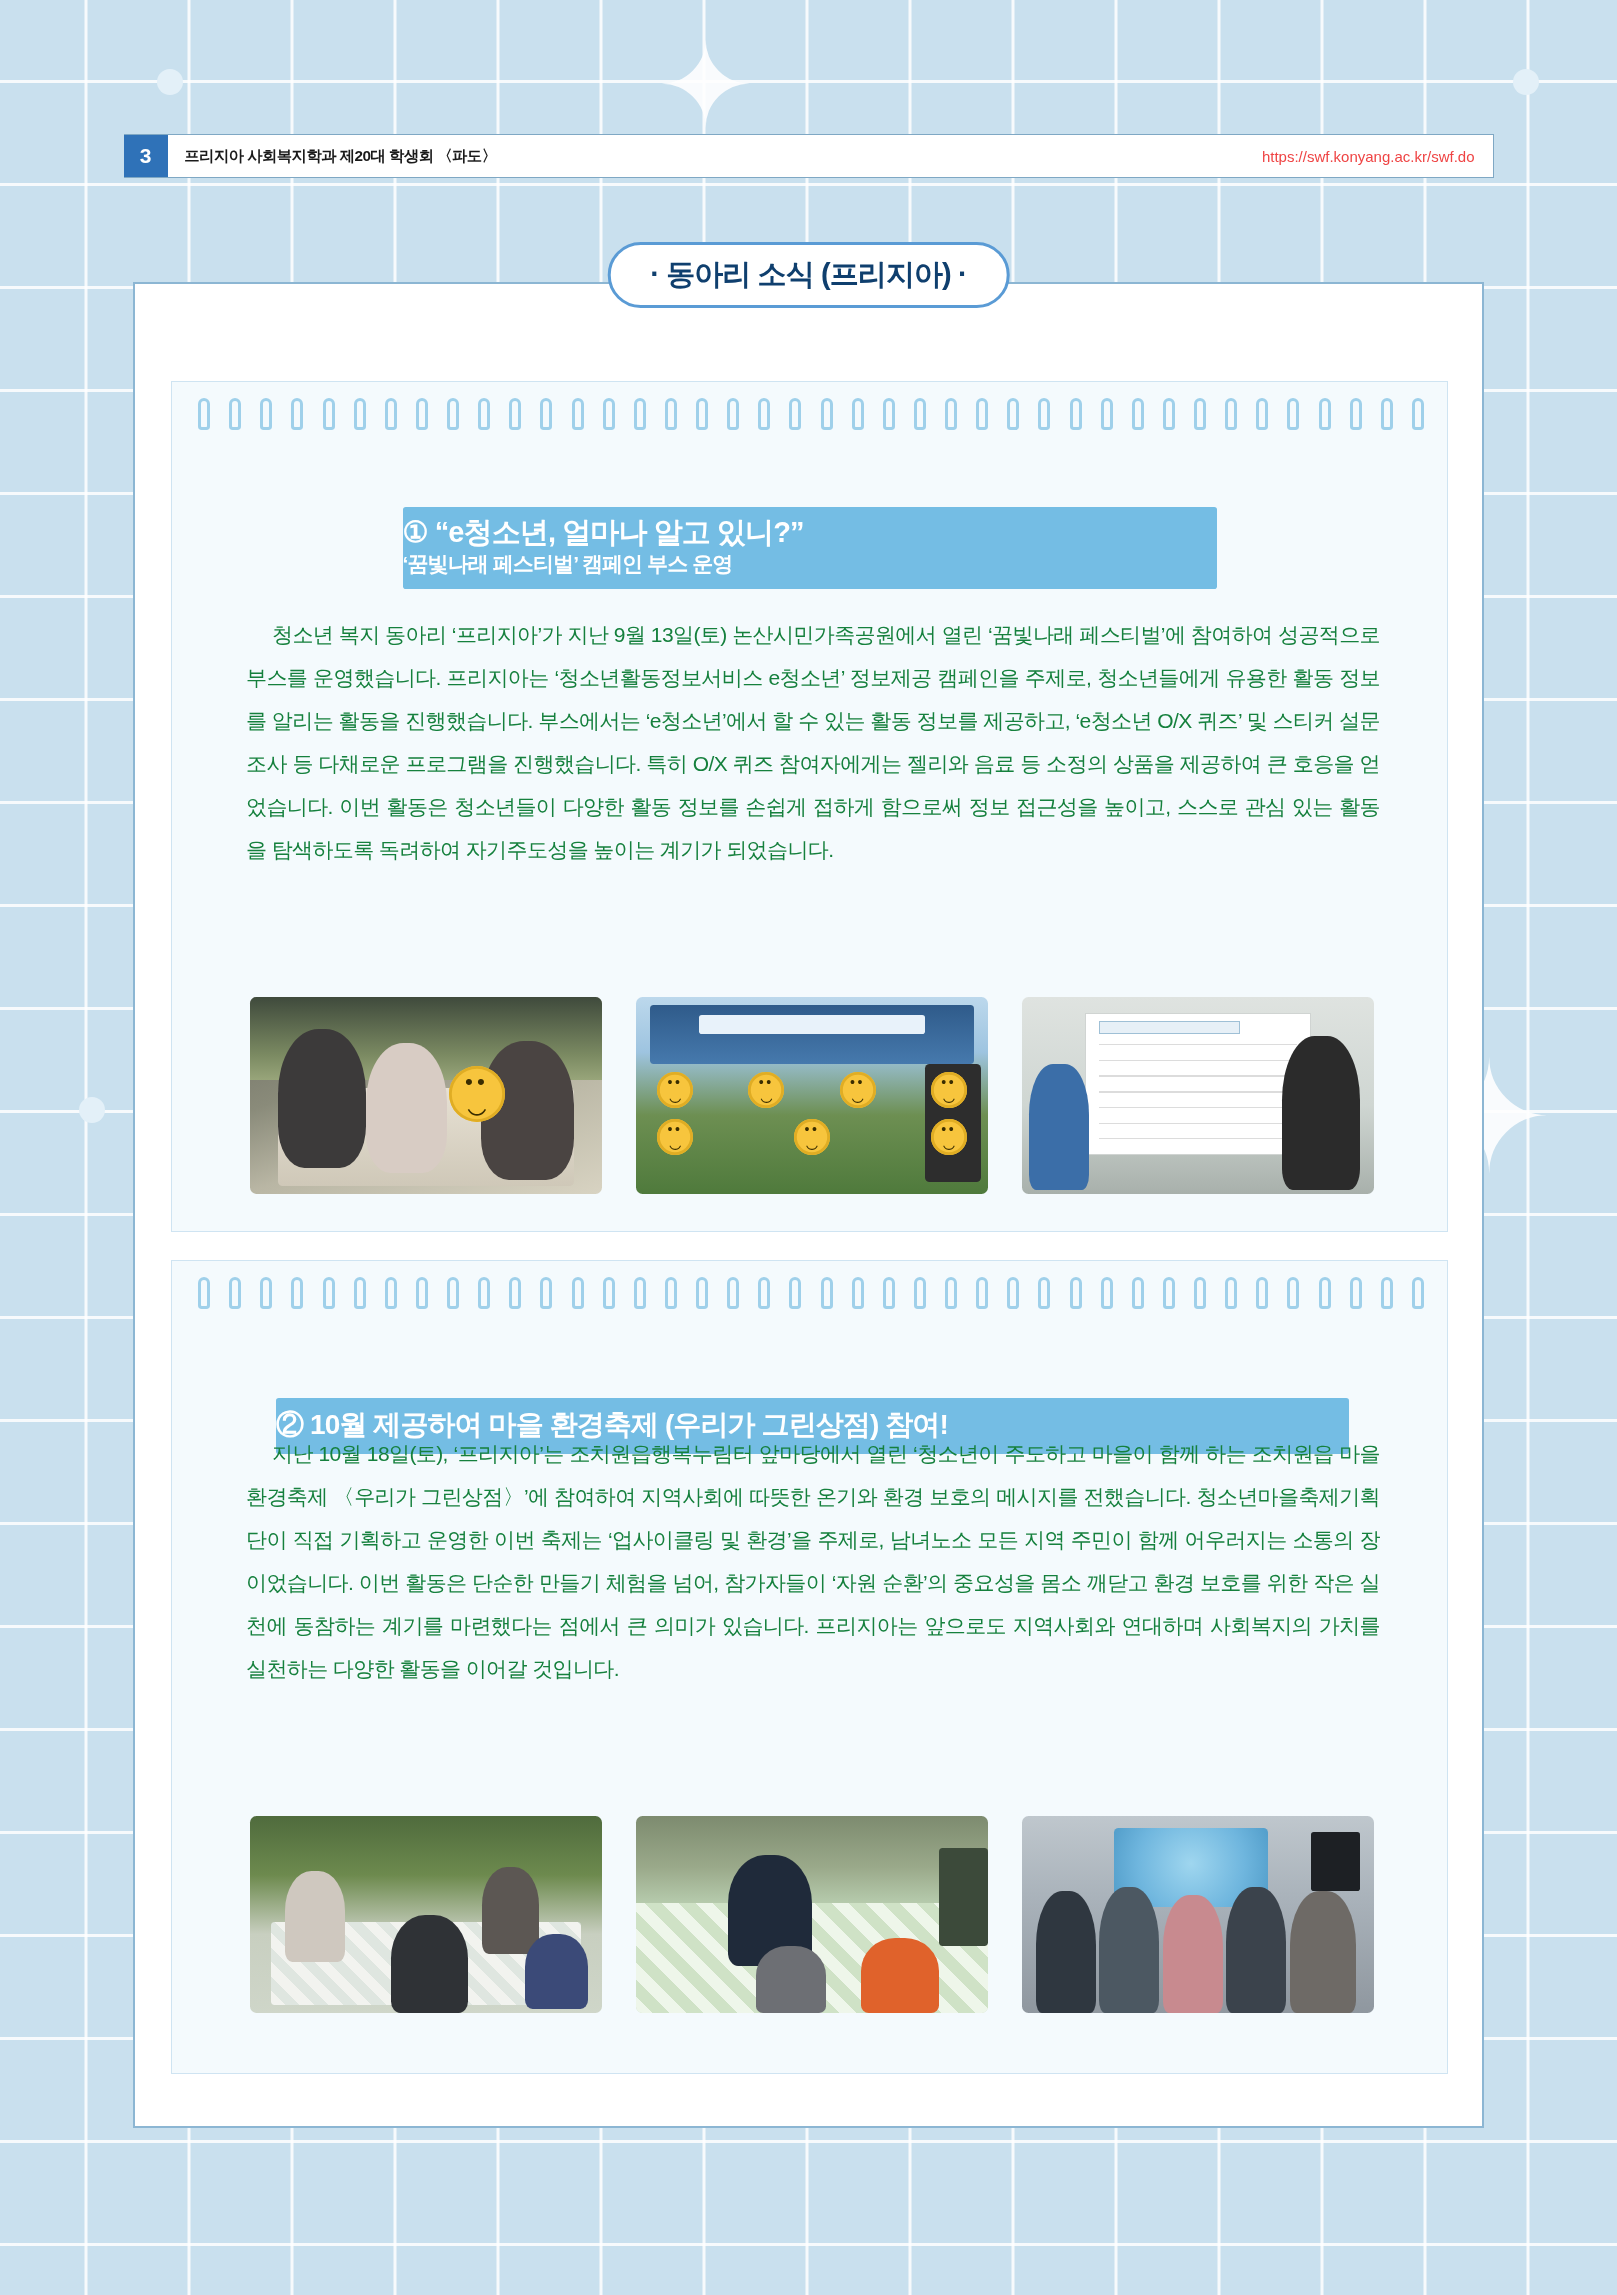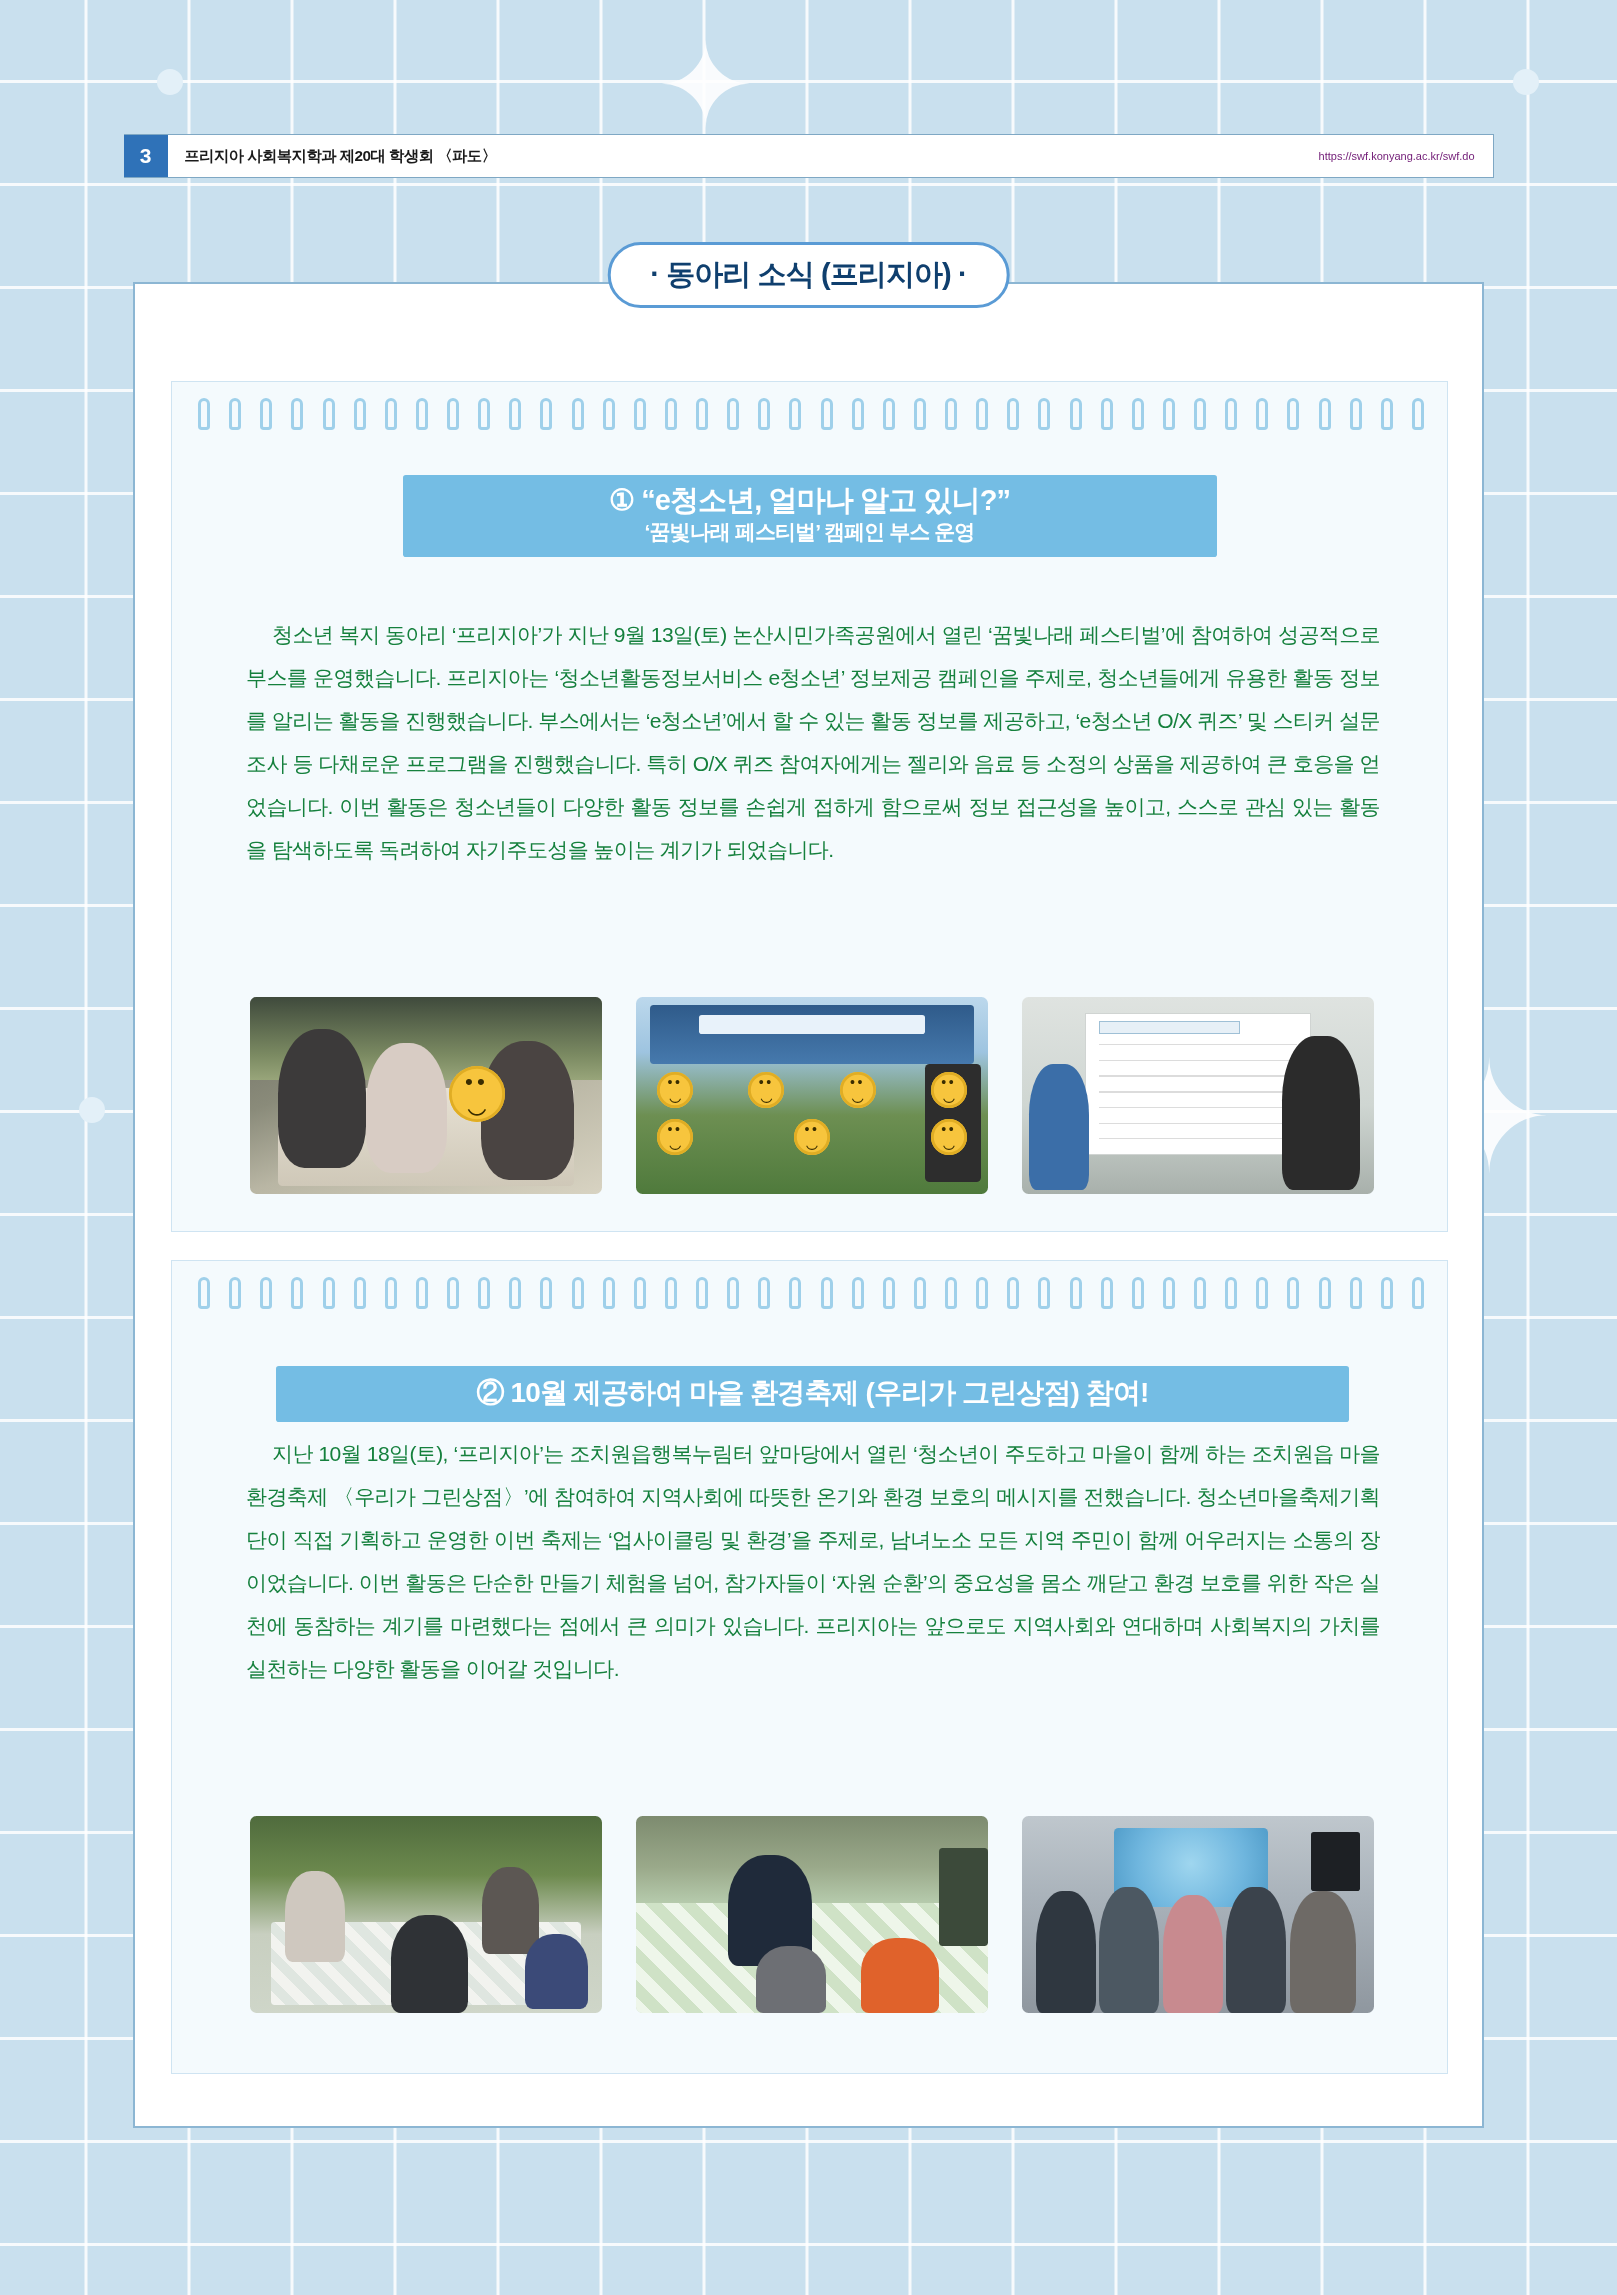--- a/index.html
+++ b/index.html
@@ -56,22 +56,22 @@
   .header-title {
     margin-left: 16.7px;
     font-size: 15.3px;
     color: #1a1a1a;
     letter-spacing: -0.5px;
     font-weight: bold;
   }
   .header-url {
     margin-left: auto;
     margin-right: 18.5px;
-    font-size: 11px;
-    color: #701a75;
+    font-size: 15px;
+    color: #ef4444;
   }
 
   
   .card {
     position: absolute;
     left: 133px; top: 282px;
     width: 1351px; height: 1846px;
     background: #ffffff;
     border: 2.8px solid #8cb6d3;
   }
@@ -122,24 +122,24 @@
     border-bottom-left-radius: 4.6px;
     border-bottom-right-radius: 4.6px;
     background: transparent;
   }
 
   
   .banner {
     position: absolute;
     background: #74bde4;
     color: #ffffff;
-    text-align: center;
     font-weight: bold;
     letter-spacing: -0.9px;
     border-radius: 2.8px;
+    margin-top: 32px;
   }
   .banner.b1 {
     left: 50%; transform: translateX(-50%);
     top: 93px;
     width: 814px;
     padding: 9.3px 0 12px;
   }
   .banner.b1 .l1 { font-size: 29px; line-height: 1.15; }
   .banner.b1 .l2 { font-size: 21px; line-height: 1.3; }
   .banner.b2 {

